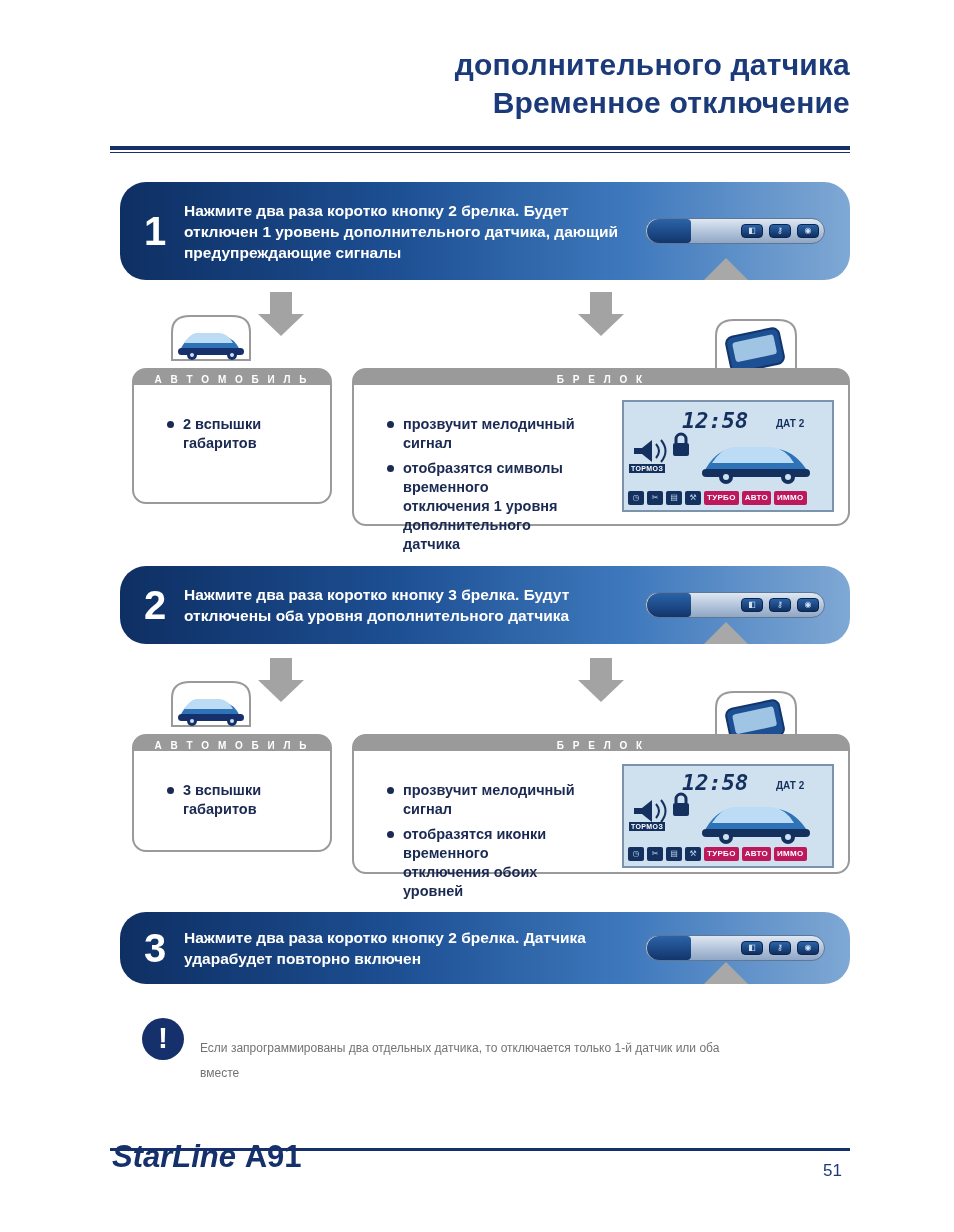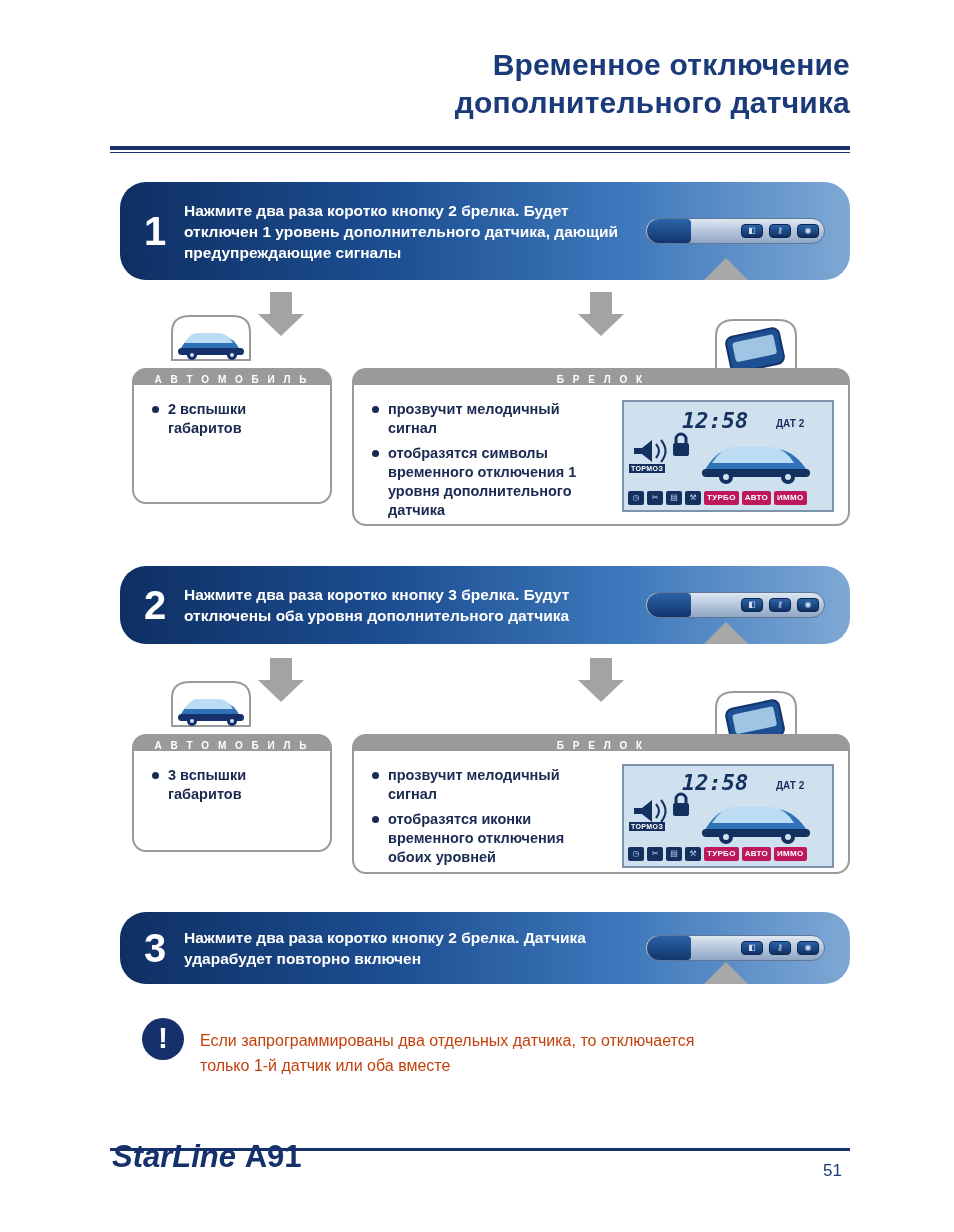--- a/index.html
+++ b/index.html
@@ -93,21 +93,21 @@
     position:absolute;
     border:2px solid #9a9a9a; border-radius:14px; background:#ffffff;
   }
   .panel-title {
     position:absolute; top:-1px; left:-1px; right:-1px; height:16px;
     background:#9a9a9a; color:#ffffff;
     border-radius:12px 12px 0 0;
     font-size:10px; font-weight:bold; letter-spacing:3px; text-align:center; line-height:22px;
   }
   .panel-body { padding:30px 12px 10px 16px; }
-  ul.bullets { margin:0; padding:0; list-style:none; }
+  ul.bullets { margin:15px; padding:0; list-style:none; }
   ul.bullets li {
     position:relative; padding-left:18px; margin-bottom:6px;
     font-size:14.5px; font-weight:bold; line-height:19px; color:#1b2a52;
   }
   ul.bullets li::before {
     content:""; position:absolute; left:2px; top:6px; width:7px; height:7px;
     border-radius:50%; background:#1b2a52;
   }
 
   
@@ -144,38 +144,38 @@
   }
 
   
   .note { position:absolute; }
   .note .ico {
     position:absolute; left:0; top:0; width:42px; height:42px; border-radius:50%;
     background:#15306b; color:#ffffff; font-size:30px; font-weight:bold;
     text-align:center; line-height:40px;
   }
   .note .txt {
-    position:absolute; left:58px; top:10px; width:520px;
-    font-size:16px; line-height:25px; color:#c2410c;
+    position:absolute; left:58px; top:18px; width:520px;
+    font-size:12px; line-height:25px; color:#737373;
   }
 
   
   .footer-rule { position:absolute; left:110px; top:1148px; width:740px; height:3px; background:#15306b; }
   .brand { position:absolute; left:112px; top:1139px; font-size:31px; font-weight:bold; font-style:italic; color:#15306b; }
   .brand .a91 { font-style:normal; }
   .pageno { position:absolute; right:112px; top:1161px; font-size:17px; color:#1b3a7a; }
 </style>
 </head>
 <body>
 
 <div class="page">
 
   <div class="header">
+    <div class="line">дополнительного датчика</div>
     <div class="line">Временное отключение</div>
-    <div class="line">дополнительного датчика</div>
   </div>
   <div class="rule-wrap">
     <div class="rule-thick"></div>
     <div class="rule-thin"></div>
   </div>
 
   <div class="banner" style="top:182px; height:98px;">
     <div class="num">1</div>
     <div class="txt">Нажмите два раза коротко кнопку 2 брелка. Будет отключен 1 уровень дополнительного датчика, дающий предупреждающие сигналы</div>
     <div class="remote-holder">

